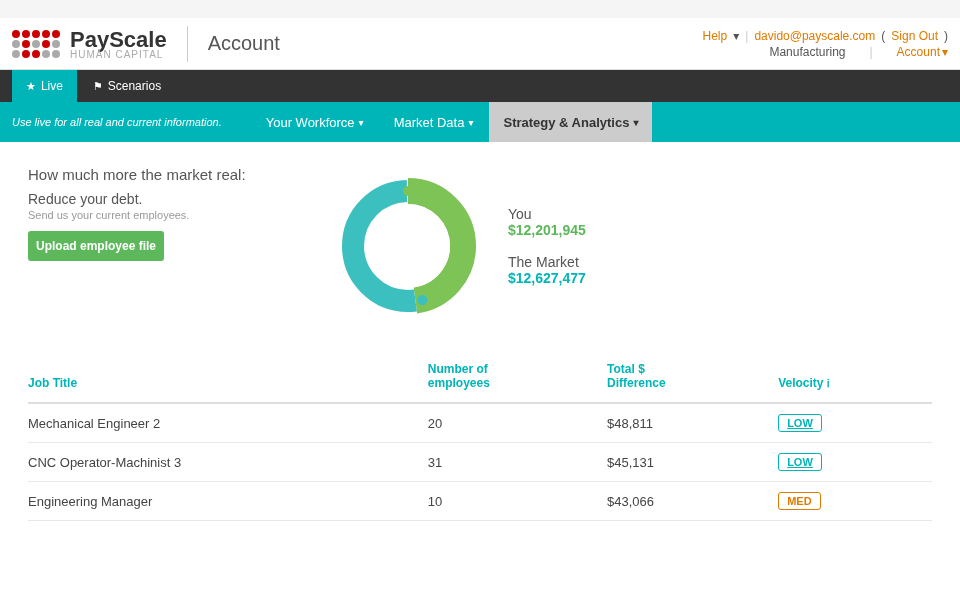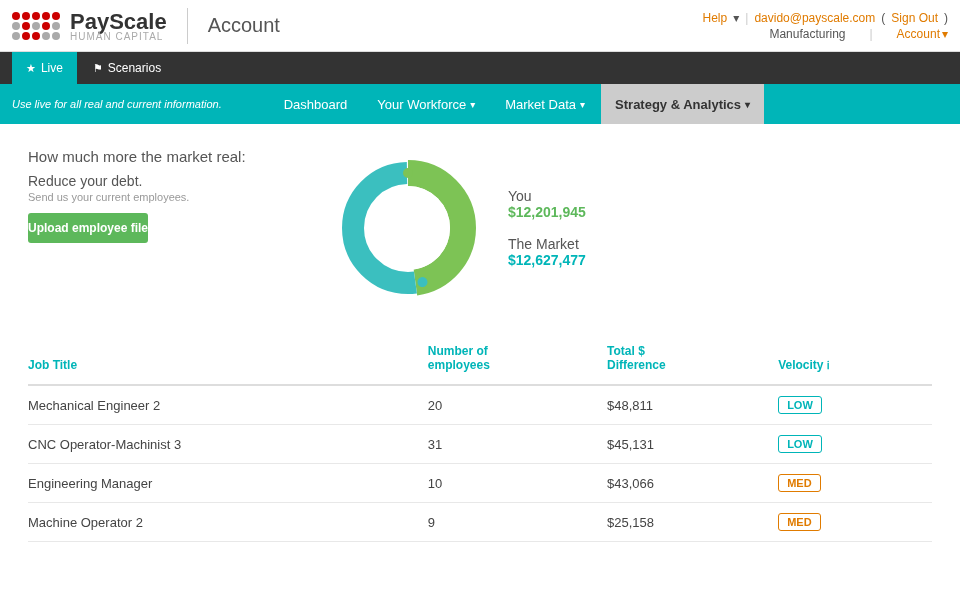--- a/index.html
+++ b/index.html
@@ -7,20 +7,21 @@
 
     
     .top-bar {
       background: #fff;
       border-bottom: 1px solid #ddd;
       display: flex;
       align-items: center;
       justify-content: space-between;
       padding: 6px 12px;
       height: 52px;
+      margin-top: 18px;
     }
     .logo-area { display: flex; align-items: center; gap: 10px; }
     .logo-dots { display: grid; grid-template-columns: repeat(5,8px); gap: 2px; }
     .logo-dot { width: 8px; height: 8px; border-radius: 50%; background: #c00; }
     .logo-dot.gray { background: #aaa; }
     .logo-text { font-size: 22px; font-weight: bold; color: #333; }
     .logo-sub { font-size: 10px; color: #aaa; letter-spacing: 1px; margin-top: -4px; }
     .divider-v { width: 1px; height: 36px; background: #ccc; margin: 0 10px; }
     .insight-text { font-size: 20px; color: #555; font-weight: 300; }
     .top-right { display: flex; flex-direction: column; align-items: flex-end; font-size: 12px; }
@@ -50,21 +51,21 @@
     .tab-icon { font-size: 11px; }
 
     
     .nav-bar {
       background: #00b5b8;
       display: flex;
       align-items: center;
       height: 40px;
       padding: 0 12px;
     }
-    .nav-info { font-size: 11px; color: #fff; margin-right: 48px; font-style: italic; }
+    .nav-info { font-size: 11px; color: #fff; margin-right: 30px; font-style: italic; }
     .nav-links { display: flex; align-items: center; gap: 2px; }
     .nav-link {
       color: #fff; font-size: 13px; padding: 0 14px; height: 40px;
       display: flex; align-items: center; gap: 4px; cursor: pointer; text-decoration: none;
     }
     .nav-link.active { background: #ccc; color: #333; font-weight: bold; }
     .nav-arrow { font-size: 10px; }
 
     
     .main-content { background: #fff; padding: 24px 28px; min-height: 480px; }
@@ -72,21 +73,21 @@
 
     
     .market-gap-section { display: flex; align-items: flex-start; gap: 40px; margin-bottom: 28px; }
     .left-panel { min-width: 260px; }
     .how-much-label { font-size: 15px; color: #555; margin-bottom: 8px; }
     .big-amount { font-size: 44px; font-weight: bold; color: #e07b00; margin-bottom: 8px; }
     .reduce-text { font-size: 14px; color: #555; margin-bottom: 2px; }
     .send-text { font-size: 11px; color: #999; margin-bottom: 10px; }
     .upload-btn {
       background: #5db85b; color: #fff; border: none; border-radius: 3px;
-      padding: 8px 0; font-size: 12px; cursor: pointer; font-weight: bold;
+      padding: 8px 8px; font-size: 12px; cursor: pointer; font-weight: bold;
     }
 
     
     .chart-area { display: flex; align-items: center; gap: 20px; flex: 1; }
     .donut-wrapper { position: relative; width: 160px; height: 160px; }
     .legend-area { display: flex; flex-direction: column; gap: 16px; }
     .legend-item { display: flex; flex-direction: column; }
     .legend-label { font-size: 14px; color: #555; }
     .legend-value-you { font-size: 14px; color: #5db85b; font-weight: bold; }
     .legend-value-market { font-size: 14px; color: #00b5b8; font-weight: bold; }
@@ -101,21 +102,21 @@
     }
     thead th:first-child { padding-left: 0; }
     tbody tr { border-bottom: 1px solid #e8e8e8; }
     tbody td { padding: 10px 12px 10px 0; font-size: 13px; color: #444; }
     tbody td:first-child { padding-left: 0; }
 
     .velocity-badge {
       display: inline-block; padding: 2px 8px; border-radius: 3px;
       font-size: 11px; font-weight: bold; border: 1px solid;
     }
-    .velocity-low { color: #00b5b8; border-color: #00b5b8; }
+    .velocity-low { color: #00b5b8; border-color: #00b5b8; text-decoration: underline; }
     .velocity-med { color: #e07b00; border-color: #e07b00; }
 
     
     .donut-svg { width: 160px; height: 160px; }
   </style>
 </head>
 <body>
 
 <div class="top-bar">
   <div class="logo-area">
@@ -171,23 +172,20 @@
   </div>
   <div class="tab">
     <span class="tab-icon">⚑</span>
     <span>Scenarios</span>
   </div>
 </div>
 
 <div class="nav-bar">
   <div class="nav-info">Use live for all real and current information.</div>
   <div class="nav-links">
-    <a class="nav-link">
-      <span>Dashboard</span>
-    </a>
     <a class="nav-link">
       <span>Your Workforce</span>
       <span class="nav-arrow">▾</span>
     </a>
     <a class="nav-link">
       <span>Market Data</span>
       <span class="nav-arrow">▾</span>
     </a>
     <a class="nav-link active">
       <span>Strategy &amp; Analytics</span>
@@ -257,22 +255,16 @@
             <td>31</td>
             <td>$45,131</td>
             <td><span class="velocity-badge velocity-low">LOW</span></td>
           </tr>
           <tr>
             <td>Engineering Manager</td>
             <td>10</td>
             <td>$43,066</td>
             <td><span class="velocity-badge velocity-med">MED</span></td>
           </tr>
-          <tr>
-            <td>Machine Operator 2</td>
-            <td>9</td>
-            <td>$25,158</td>
-            <td><span class="velocity-badge velocity-med">MED</span></td>
-          </tr>
         </tbody>
     </table>
   </div>
 </div>
 
 </body></html>

